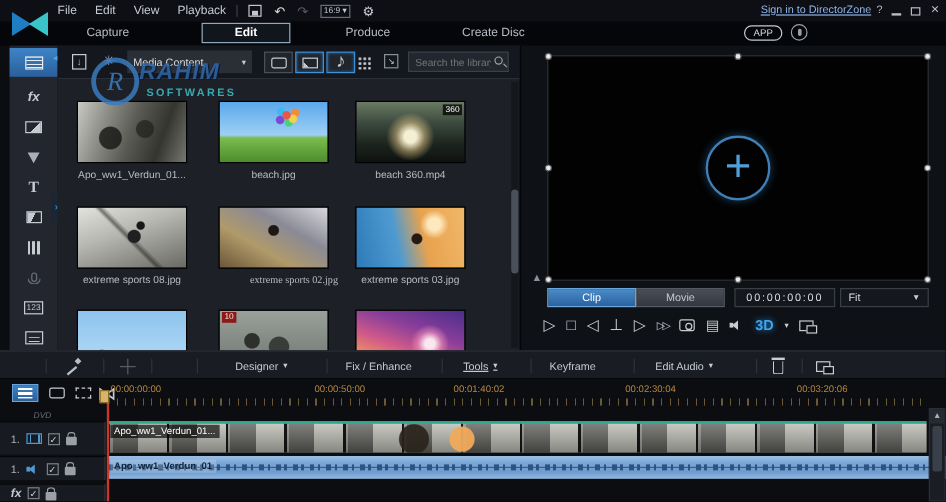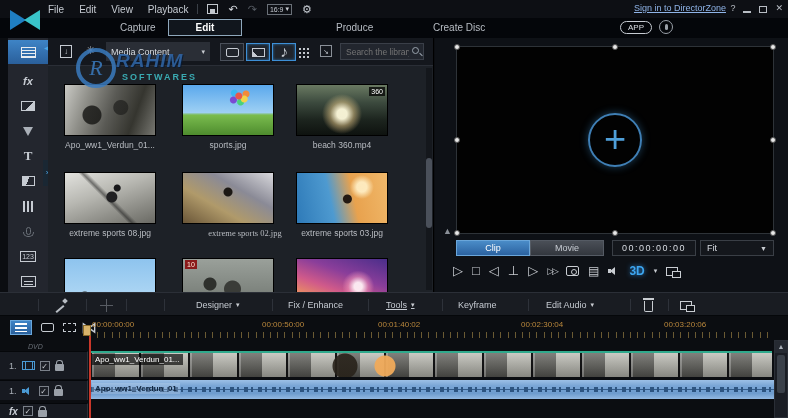--- a/index.html
+++ b/index.html
@@ -23,21 +23,21 @@
   .proj-title{position:absolute;left:300px;top:3px;width:190px;text-align:center;font-size:9.5px;color:#b8bdc4;}
   .signin{position:absolute;right:62px;top:3px;font-size:9px;color:#8fb4e8;text-decoration:underline;}
   .winctl{position:absolute;right:5px;top:2px;display:flex;gap:8px;align-items:center;height:13px;}
   .wc{font-size:9px;color:#b8bdc4;line-height:13px;}
   .wc-min{width:8px;height:9px;border-bottom:2px solid #b8bdc4;}
   .wc-max{width:8px;height:7px;border:1px solid #b8bdc4;margin-top:2px;}
 
   
   .tabrow{position:absolute;left:0;top:18px;width:788px;height:20px;background:#04060a;}
   .logo{position:absolute;left:8px;top:8px;width:34px;height:24px;}
-  .tab{position:absolute;top:22px;font-size:10px;color:#b8bdc4;cursor:default;margin-left:48px;}
+  .tab{position:absolute;top:22px;font-size:10px;color:#b8bdc4;cursor:default;}
   .tab-active{position:absolute;top:19px;left:168px;width:74px;height:17px;border:1px solid #8fa8bc;
               background:#11161d;color:#fff;font-size:10px;text-align:center;line-height:16px;font-weight:bold;}
   .app-badge{position:absolute;right:136px;top:21px;border:1px solid #c6cbd2;border-radius:9px;
              padding:0 7px;font-size:8px;height:13px;line-height:12px;color:#d8dce2;}
   .mic-circle{position:absolute;right:115px;top:20px;width:14px;height:14px;border:1px solid #9aa0a8;border-radius:50%;}
   .mic-circle::after{content:"";position:absolute;left:5px;top:3px;width:3px;height:6px;background:#9aa0a8;border-radius:2px;}
   .brand{position:absolute;right:6px;top:19px;font-size:15px;color:#eef1f4;letter-spacing:.2px;}
 
   
   .sidebar{position:absolute;left:8px;top:38px;width:40px;height:254px;background:#23262e;}
@@ -312,21 +312,21 @@
         </span>
       <span class="ic-gridview"></span>
       <span class="ic-resize">↘</span>
       <input class="search" placeholder="Search the library" style="">
       <span class="ic-search"></span>
     </div>
 
     <div class="thumb t1" style="left:16px;top:46px;"></div>
     <div class="thumb-label" style="left:7px;top:102px;">Apo_ww1_Verdun_01...</div>
     <div class="thumb t2" style="left:134px;top:46px;"></div>
-    <div class="thumb-label" style="left:125px;top:102px;">sports.jpg</div>
+    <div class="thumb-label" style="left:125px;top:102px;">beach.jpg</div>
     <div class="thumb t3" style="left:248px;top:46px;">
       <span class="badge badge-360">360</span>
       </div>
     <div class="thumb-label" style="left:239px;top:102px;">beach 360.mp4</div>
 
     <div class="thumb t4" style="left:16px;top:134px;"></div>
     <div class="thumb-label" style="left:7px;top:190px;">extreme sports 08.jpg</div>
     <div class="thumb t5" style="left:134px;top:134px;"></div>
     <div class="thumb-label" style="left:142px;top:190px;font-family:Liberation Serif, serif;">extreme sports 02.jpg</div>
     <div class="thumb t6" style="left:248px;top:134px;"></div>

